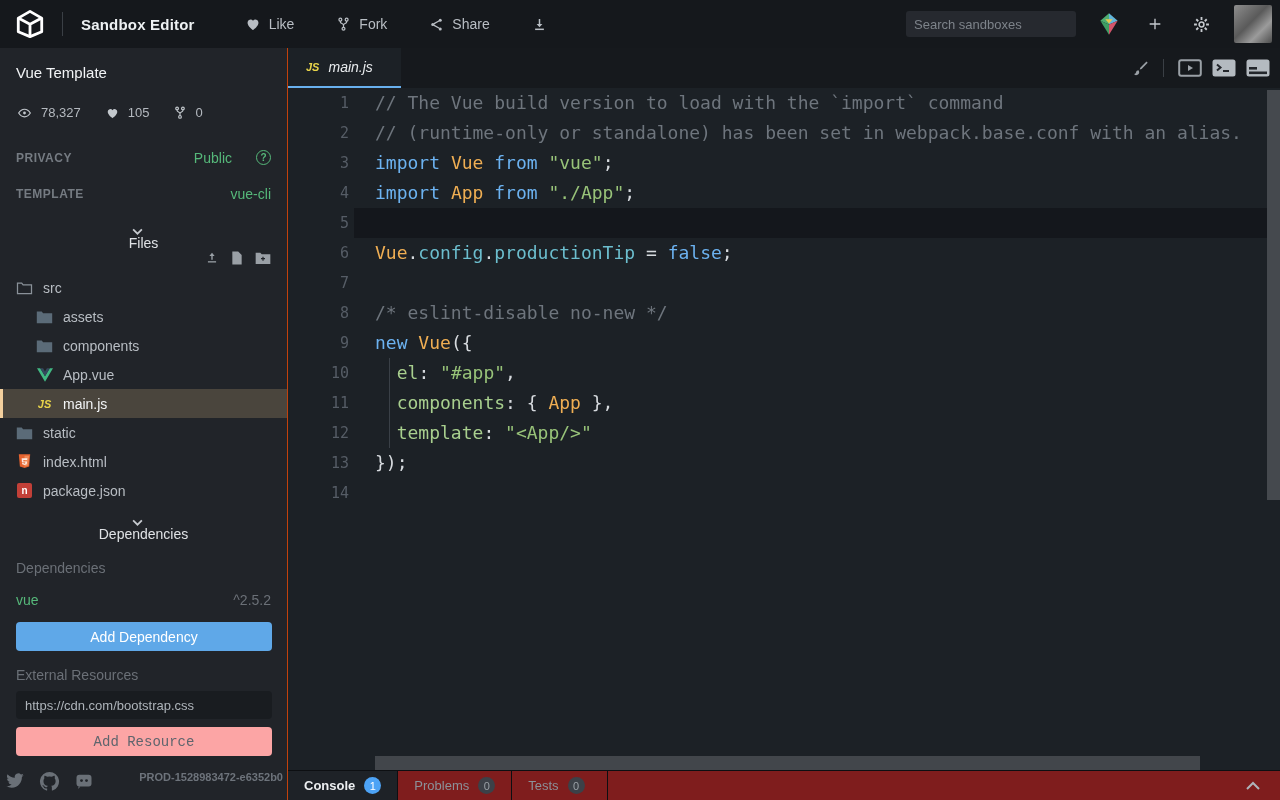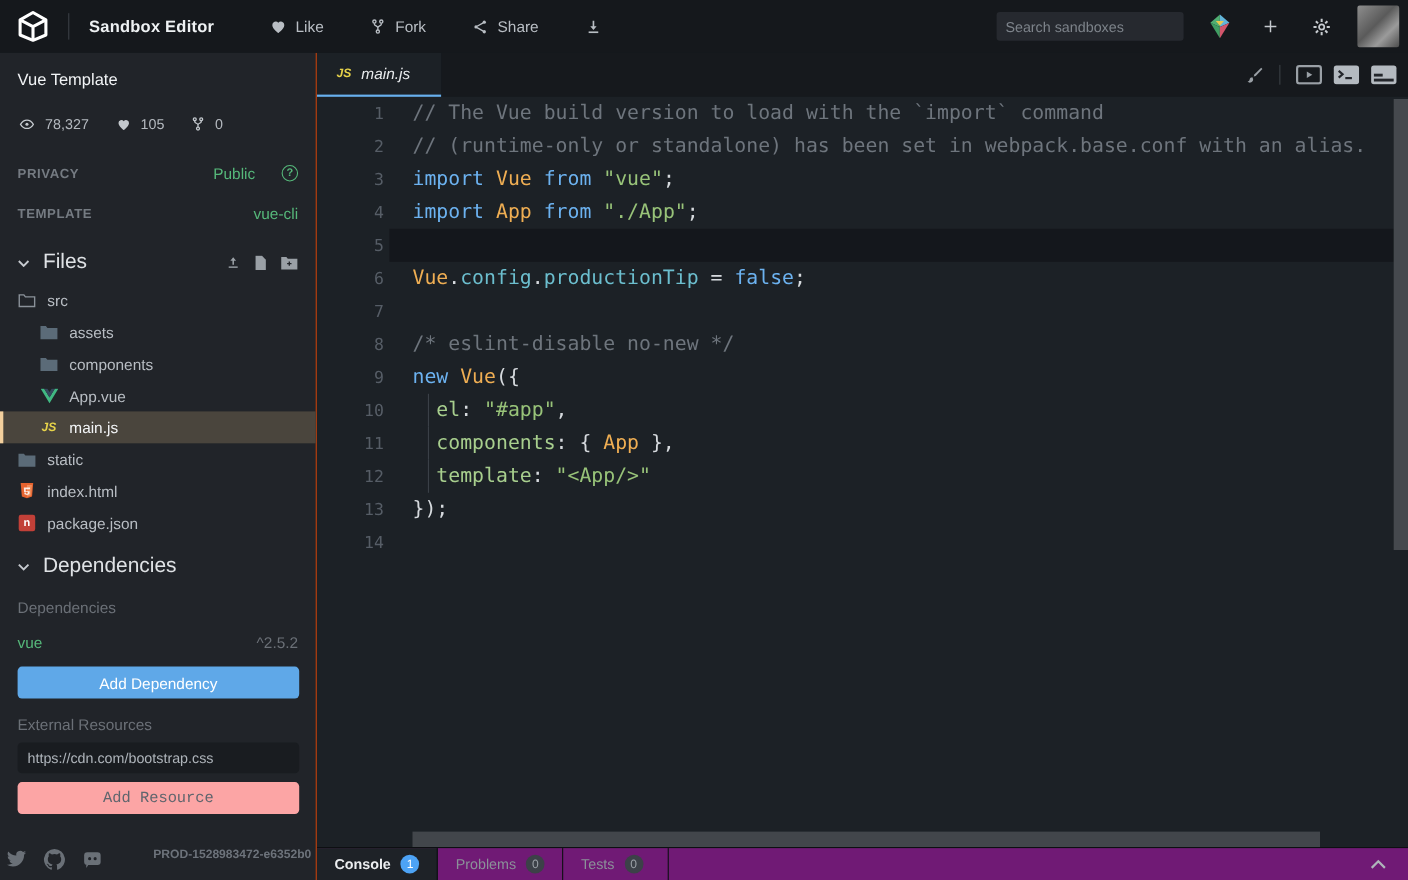--- a/index.html
+++ b/index.html
@@ -36,21 +36,21 @@
   .meta-label { color:#757b82; font-size:12px; font-weight:700; letter-spacing:.5px; }
   .privacy-row { margin-top:30px; }
   .template-row { margin-top:20px; }
   .green { color:#56b87a; }
   .meta-value { font-size:14px; display:flex; align-items:flex-start; gap:24px; }
   .help-circle { width:15px; height:15px; border:1.5px solid #56b87a; border-radius:50%;
                  color:#56b87a; font-size:10px; display:flex; align-items:center;
                  justify-content:center; font-weight:700; }
   .link { color:#56b87a; cursor:pointer; }
 
-  .section-header { display:flex; align-items:center; padding:0 16px; margin-top:26px; color:#dfe2e5; font-size:19px; }
+  .section-header { display:flex; align-items:center; padding:0 16px; margin-top:26px; color:#dfe2e5; font-size:14px;flex-direction:column; }
   .section-header .chev { margin-right:12px; display:flex; }
   .sh-actions { margin-left:auto; display:flex; gap:12px; }
   .sh-actions svg { cursor:pointer; }
 
   .tree { margin-top:8px; }
   .tree-row { height:29px; display:flex; align-items:center; gap:10px; color:#b8bdc3;
               font-size:14px; cursor:pointer; }
   .tree-row .ficon { width:17px; display:flex; justify-content:center; }
   .ind0 { padding-left:16px; } .ind1 { padding-left:36px; }
   .tree-row.selected { background:#4a453d; border-left:3px solid #f3cf9d;
@@ -101,21 +101,21 @@
   .tk-com { color:#6e757d; } .tk-kw { color:#6cb2f0; } .tk-cls { color:#efae53; }
   .tk-str { color:#98c379; } .tk-prp { color:#a8cf8e; } .tk-mem { color:#6cbece; }
   .tk-pun, .tk-pln { color:#d6dade; }
 
   .vscrollbar { position:absolute; right:0; top:40px; width:13px; bottom:44px; }
   .vthumb { position:absolute; left:0; right:0; top:2px; height:410px; background:#45494e; }
   .hscrollbar { position:absolute; left:0; right:13px; bottom:30px; height:14px; }
   .hthumb { position:absolute; top:0; bottom:0; left:87px; width:825px; background:#42464b; }
 
   
-  .console-bar { position:absolute; left:0; right:0; bottom:0; height:30px; background:#701a75;
+  .console-bar { position:absolute; left:0; right:0; bottom:0; height:30px; background:#7f1d1d;
                  border-top:1px solid #0d0f12; display:flex; align-items:stretch; }
   .c-tab { display:flex; align-items:center; gap:9px; padding:0 16px; font-size:13px;
            color:#8b9199; border-right:1px solid #0d0f12; cursor:pointer; min-width:96px; }
   .c-tab.active { background:#1e2227; color:#eceef0; font-weight:700; }
   .c-badge { width:17px; height:17px; border-radius:50%; background:#3c4148; color:#9aa0a6;
              font-size:11px; display:flex; align-items:center; justify-content:center; font-weight:400; }
   .c-tab.active .c-badge { background:#4da3f5; color:#fff; }
   .collapse-btn { margin-left:auto; display:flex; align-items:center; padding-right:20px; cursor:pointer; }
 </style>
 </head>

